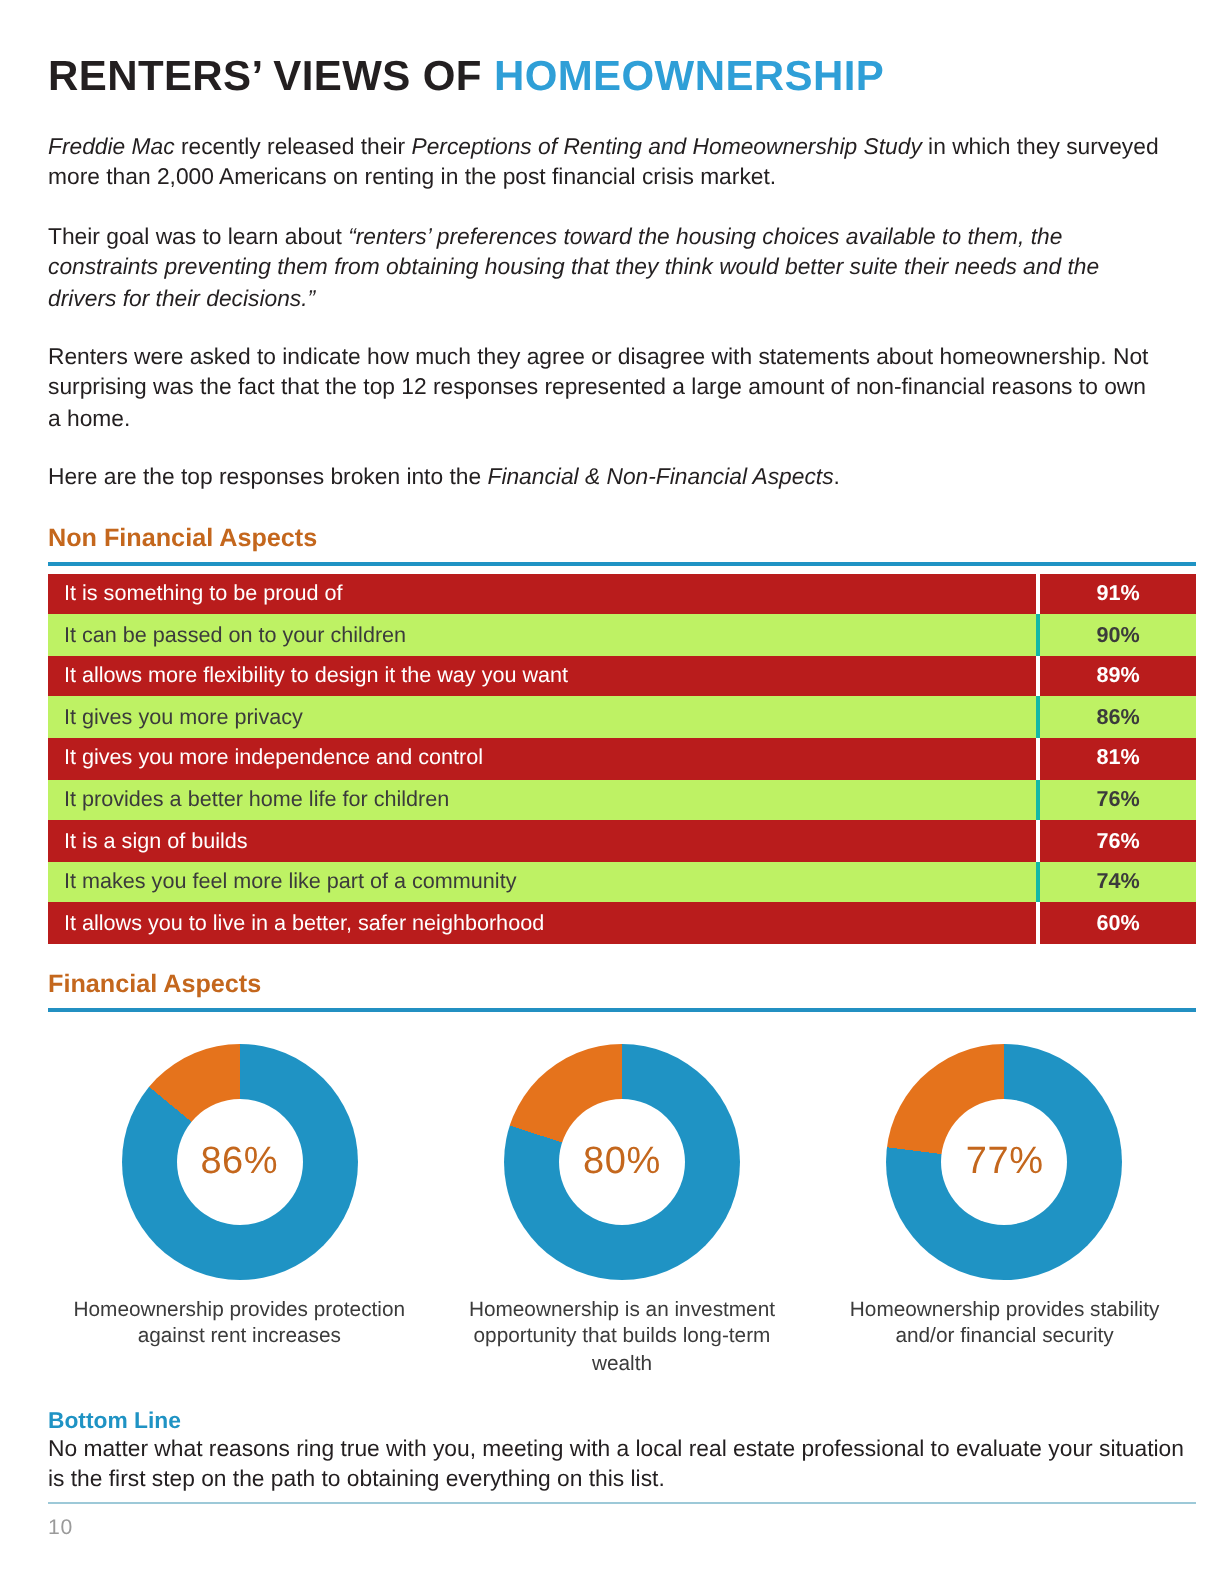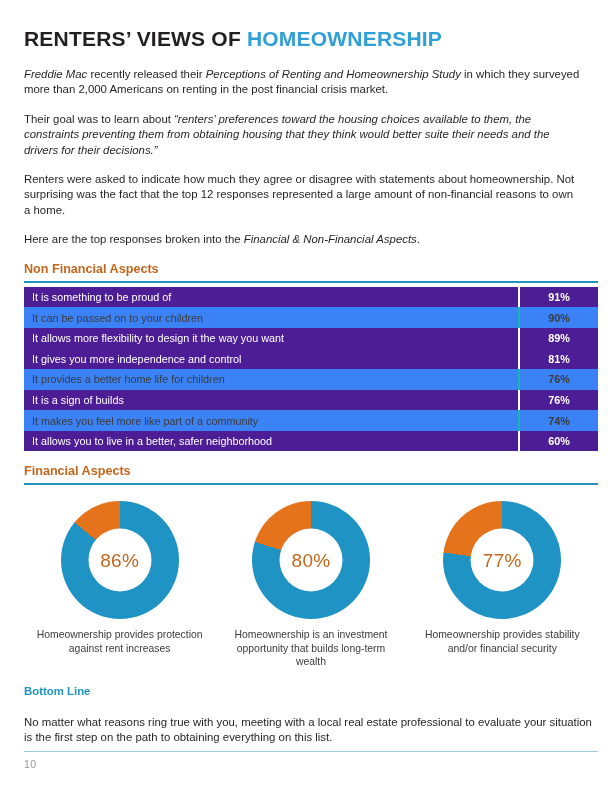--- a/index.html
+++ b/index.html
@@ -73,24 +73,24 @@
     vertical-align: middle;
     line-height: 12px;
   }
   .tbl td.pct {
     text-align: center;
     width: 78px;
     font-weight: bold;
     padding: 0;
     font-size: 10.8px;
   }
-  .tbl tr.odd { background: #4c1d95; }
+  .tbl tr.odd { background: #b91c1c; }
   .tbl tr.odd td { color: #ffffff; }
   .tbl tr.odd td.pct { border-left: 2px solid #ffffff; }
-  .tbl tr.even { background: #3b82f6; }
+  .tbl tr.even { background: #bef264; }
   .tbl tr.even td { color: #3b3b3b; }
   .tbl tr.even td.pct { color: #3b3b3b; border-left: 2px solid #14b8a6; }
 
   
   .donuts {
     margin: 16px 0 0 6px;
     width: 574px;
     display: flex;
     justify-content: space-around;
     align-items: flex-start;
@@ -140,21 +140,21 @@
 
   
   .bottom {
     margin: 16px 0 0 6px;
     width: 574px;
   }
   .bottom-head {
     font-size: 11.4px;
     font-weight: bold;
     color: #1f93c4;
-    margin-bottom: 18px;
+    margin-bottom: 1px;
   }
   .bottom-body {
     font-size: 11.4px;
     line-height: 15px;
     color: #231f20;
   }
 
   
   .footer {
     position: absolute;
@@ -209,20 +209,24 @@
         <td>It is something to be proud of</td>
         <td class="pct">91%</td>
       </tr>
       <tr class="even">
         <td>It can be passed on to your children</td>
         <td class="pct">90%</td>
       </tr>
       <tr class="odd">
         <td>It allows more flexibility to design it the way you want</td>
         <td class="pct">89%</td>
+      </tr>
+      <tr class="even">
+        <td>It gives you more privacy</td>
+        <td class="pct">86%</td>
       </tr>
       <tr class="odd">
         <td>It gives you more independence and control</td>
         <td class="pct">81%</td>
       </tr>
       <tr class="even">
         <td>It provides a better home life for children</td>
         <td class="pct">76%</td>
       </tr>
       <tr class="odd">

